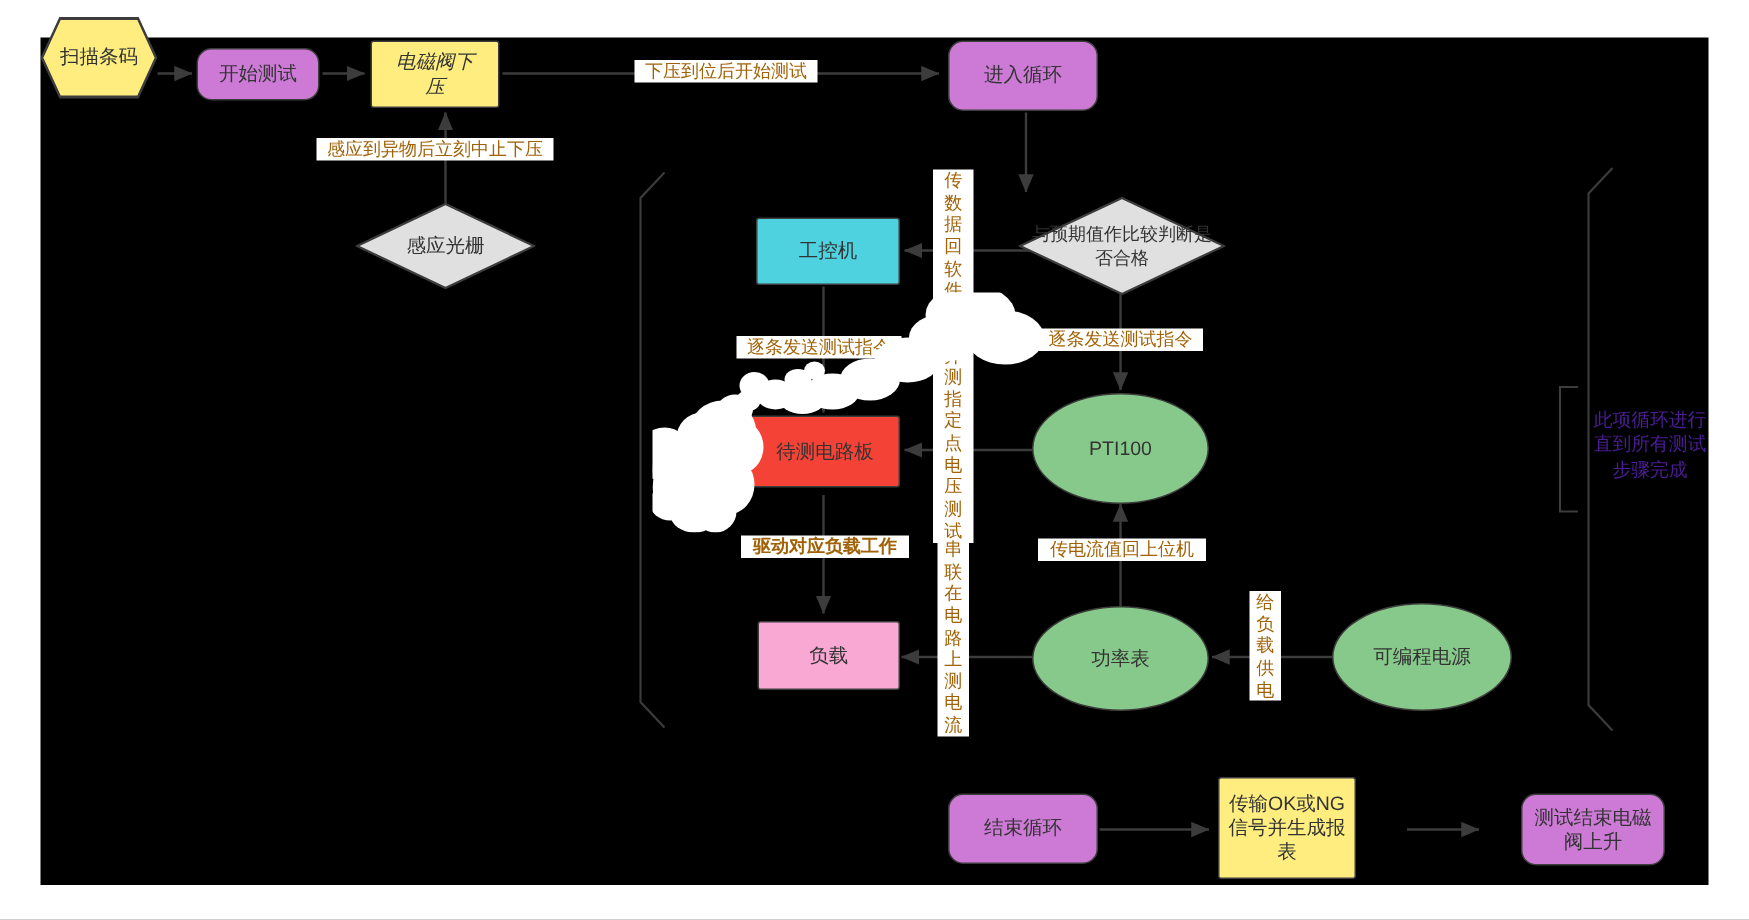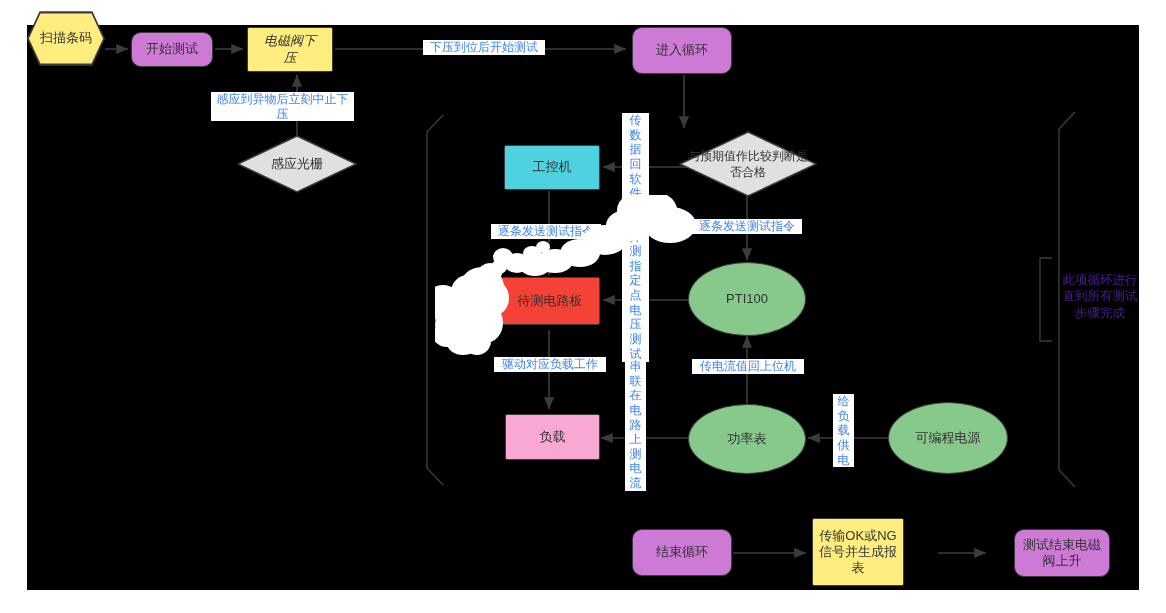--- a/index.html
+++ b/index.html
@@ -10,21 +10,21 @@
 
   .node{position:absolute;box-sizing:border-box;display:flex;align-items:center;justify-content:center;
         text-align:center;color:#333333;font-size:13px;line-height:1.25;border:1.4px solid #3c3c3c;}
   .n-rect{border-radius:2px;}
   .n-round{border-radius:10px;}
   .n-ellipse{border-radius:50%;}
   .n-hex,.n-diamond{border:none;background:transparent;}
   .shape-svg{position:absolute;left:0;top:0;width:100%;height:100%;}
   .hex-label,.dia-label{position:relative;z-index:2;width:100%;padding:0 4px;box-sizing:border-box;}
 
-  .elabel{position:absolute;background:#ffffff;color:#3b82f6;font-size:12px;line-height:1.22;
+  .elabel{position:absolute;background:#ffffff;color:#a16207;font-size:12px;line-height:1.22;
           text-align:center;padding:0 1px;box-sizing:border-box;z-index:3;}
   .elabel.vert{width:22px;}
 
   .blob{position:absolute;z-index:4;pointer-events:none;}
   .bracket-note{position:absolute;color:#4c1d95;font-size:12.5px;line-height:1.3;text-align:center;z-index:2;}
 </style>
 </head>
 <body>
 
 <div id="stage">
@@ -124,21 +124,21 @@
   <div class="node n-rect" style="left:812px;top:518px;width:92px;height:68px;background:#ffee7f;">
     <span style="padding:0 6px;">传输OK或NG信号并生成报表</span>
   </div>
 
   <div class="node n-round" style="left:990px;top:529px;width:96px;height:48px;background:#cc7ad6;margin-left:24px;">
     <span style="padding:0 6px;">测试结束电磁阀上升</span>
   </div>
 
   <div class="elabel" style="left:423px;top:40px;width:122px;">下压到位后开始测试</div>
 
-  <div class="elabel" style="left:211px;top:92px;width:143px;font-family:Liberation Serif, serif;">感应到异物后立刻中止下压</div>
+  <div class="elabel" style="left:211px;top:92px;width:158px;font-family:Liberation Serif, serif;">感应到异物后立刻中止下压</div>
 
   <div class="elabel vert" style="left:622px;top:113px;width:27px;">
       <div>传</div>
       <div>数</div>
       <div>据</div>
       <div>回</div>
       <div>软</div>
       <div>件</div>
       <div>端</div>
       <div>并</div>
@@ -159,21 +159,21 @@
 
   <div class="elabel vert" style="left:625px;top:244px;width:21px;">
       <div>测</div>
       <div>指</div>
       <div>定</div>
       <div>点</div>
       <div>电</div>
       <div>压</div>
     </div>
 
-  <div class="elabel" style="left:494px;top:357px;width:112px;">驱动对应负载工作</div>
+  <div class="elabel" style="left:494px;top:357px;width:112px;font-weight:bold;">驱动对应负载工作</div>
 
   <div class="elabel" style="left:692px;top:359px;width:112px;">传电流值回上位机</div>
 
   <div class="elabel vert" style="left:625px;top:359px;width:21px;">
       <div>串</div>
       <div>联</div>
       <div>在</div>
       <div>电</div>
       <div>路</div>
       <div>上</div>

